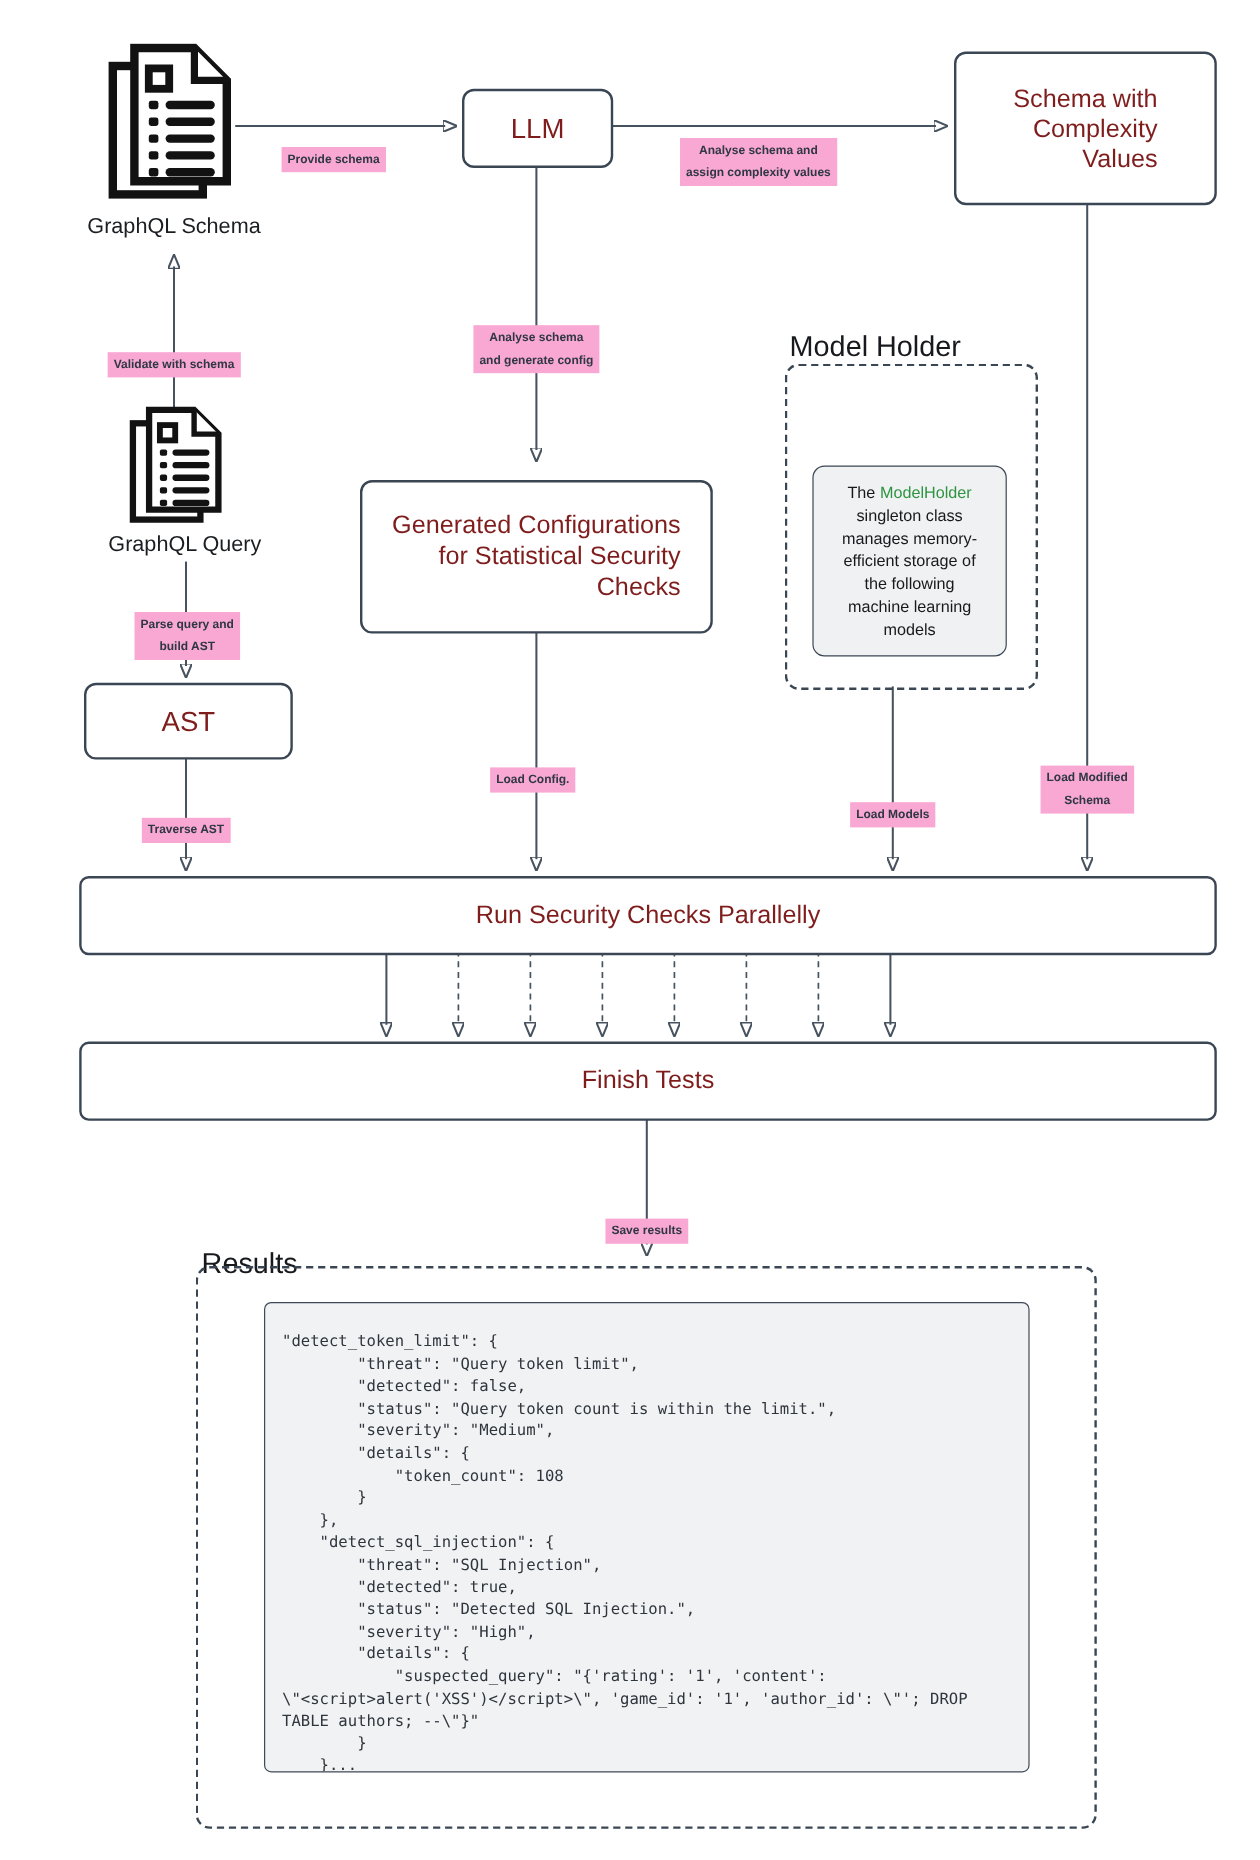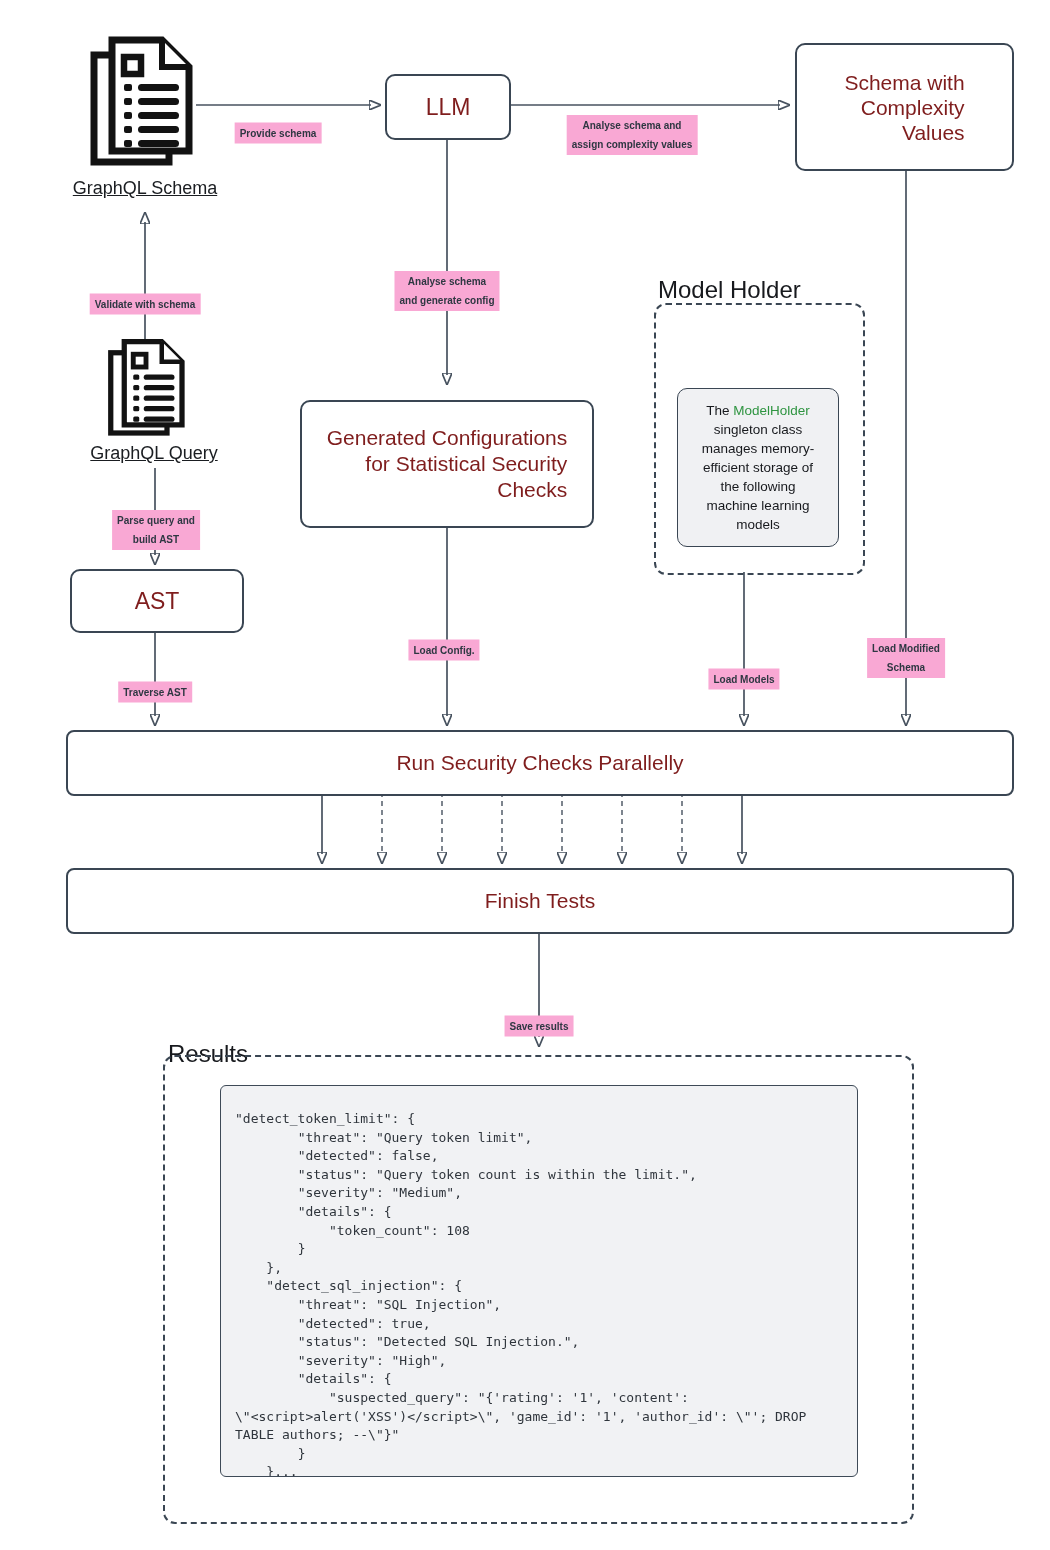--- a/index.html
+++ b/index.html
@@ -16,21 +16,21 @@
     display:flex; align-items:center; justify-content:center; text-align:right;
     color:#7f1d1d; font-size:21px; line-height:26px;
   }
   .banner { border-radius:8px; }
   .elabel {
     position:absolute; transform:translate(-50%,-50%); background:#f9a8d4;
     font-weight:bold; font-size:10px; color:#2e3742; text-align:center;
     line-height:19px; padding:1px 5px; white-space:nowrap; z-index:3;margin-top:28px;
   }
   .iconlabel {
-    position:absolute; transform:translate(-50%,0); font-size:18px; color:#1a1d21; white-space:nowrap;text-decoration:underline;
+    position:absolute; transform:translate(-50%,0); font-size:18px; color:#1a1d21; white-space:nowrap;
   }
   .grouptitle { position:absolute; font-size:24px; color:#17191d; white-space:nowrap; }
   .dashedbox { position:absolute; border:2px dashed #3a4653; border-radius:12px; background:transparent; }
   .notebox {
     position:absolute; background:#f0f1f3; border:1.5px solid #3a4653; border-radius:10px;
     font-size:13.5px; line-height:19px; color:#17191d; text-align:center;
     display:flex; align-items:center; justify-content:center; padding:22px 16px; box-sizing:border-box;
   }
   .green { color:#2e9440; }
   .codebox {

